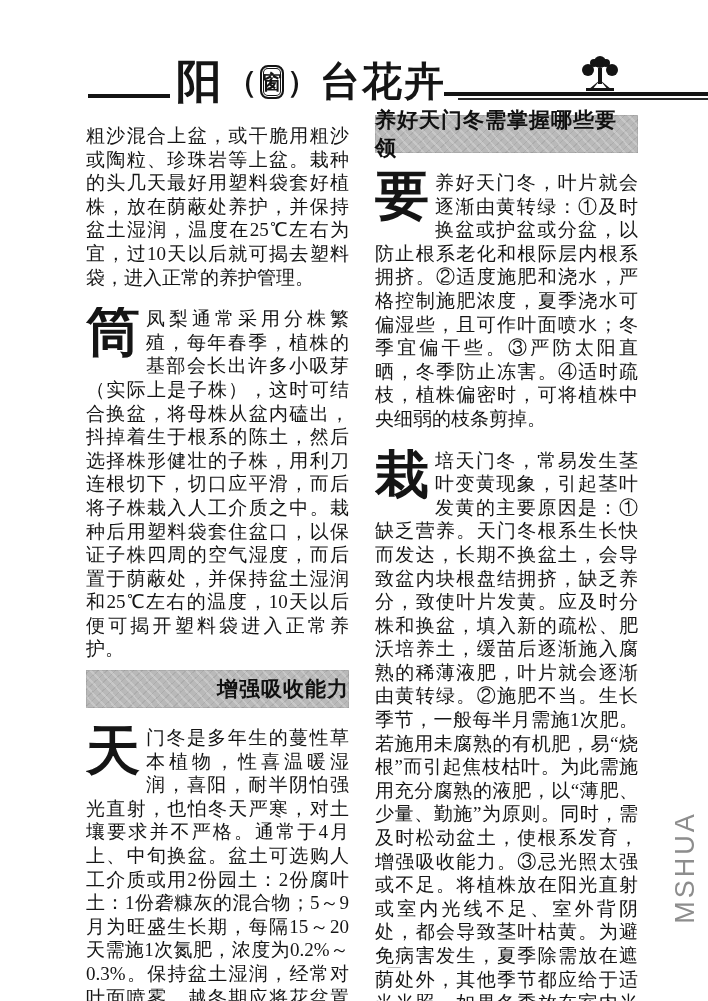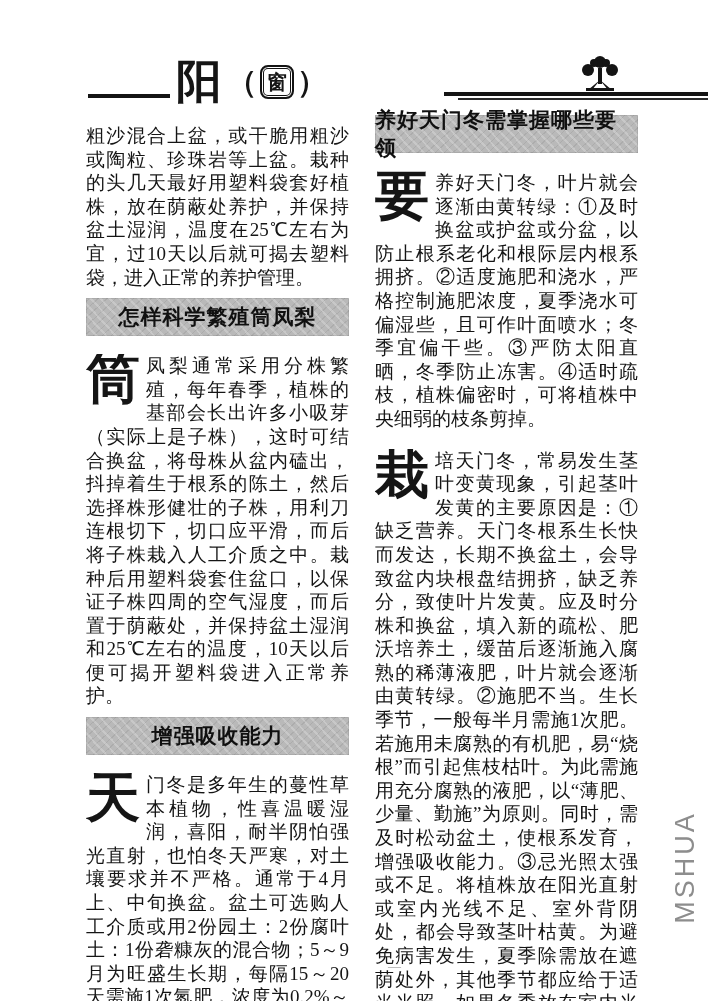--- a/index.html
+++ b/index.html
@@ -65,21 +65,21 @@
     padding:2px 6px 0 0;
     font-family:"Liberation Serif", serif;
   }
   .section-bar{
     margin:9px 0 10px 0;
     height:38px;
     background:#b9b9b9;
     background-image:
       repeating-linear-gradient(47deg, rgba(255,255,255,.22) 0 2px, rgba(0,0,0,0) 2px 7px),
       repeating-linear-gradient(-43deg, rgba(0,0,0,.07) 0 1px, rgba(0,0,0,0) 1px 6px);
-    display:flex;align-items:center;justify-content:center;
+    display:flex;align-items:center;justify-content:flex-end;
     box-shadow:0 0 0 1px rgba(0,0,0,.08) inset;
   }
   .section-bar span{
     font-weight:bold;font-size:21px;letter-spacing:1px;color:#101010;
   }
   .chapter-title{
     margin:22px 0 14px 0;
     text-align:center;
     font-weight:bold;font-size:31px;letter-spacing:6px;
     color:#101010;
@@ -104,20 +104,21 @@
 
 <div class="page">
 
   <div class="header">
     <span class="rule-left"></span>
     <div class="book-title">
       <span class="t-big t-first">阳</span>
       <span class="t-paren">（</span>
       <span class="t-box">窗</span>
       <span class="t-paren">）</span>
+      <span class="t-big">台花卉</span>
     </div>
     <div class="rule-right-wrap">
       <span class="rule-right-a"></span>
       <span class="rule-right-b"></span>
     </div>
     <svg class="ornament" viewBox="0 0 44 40">
       <g fill="#141414">
         <circle cx="22" cy="8" r="6"></circle>
         <circle cx="10" cy="16" r="6"></circle>
         <circle cx="34" cy="16" r="6"></circle>
@@ -129,23 +130,20 @@
         <rect x="8" y="34" width="28" height="3"></rect>
       </g>
     </svg>
   </div>
 
   <div class="columns">
 
     <div class="col">
       <p class="para">粗沙混合上盆，或干脆用粗沙或陶粒、珍珠岩等上盆。栽种的头几天最好用塑料袋套好植株，放在荫蔽处养护，并保持盆土湿润，温度在25℃左右为宜，过10天以后就可揭去塑料袋，进入正常的养护管理。</p>
 
-      <div class="section-bar">
-        <span>怎样科学繁殖筒凤梨</span>
-      </div>
 
       <p class="para dc-para"><span class="dropcap">筒</span><span>凤梨通常采用分株繁殖，每年春季，植株的基部会长出许多小吸芽（实际上是子株），这时可结合换盆，将母株从盆内磕出，抖掉着生于根系的陈土，然后选择株形健壮的子株，用利刀连根切下，切口应平滑，而后将子株栽入人工介质之中。栽种后用塑料袋套住盆口，以保证子株四周的空气湿度，而后置于荫蔽处，并保持盆土湿润和25℃左右的温度，10天以后便可揭开塑料袋进入正常养护。</span></p>
 
 
       <div class="section-bar">
         <span>增强吸收能力</span>
       </div>
 
       <p class="para dc-para"><span class="dropcap">天</span><span>门冬是多年生的蔓性草本植物，性喜温暖湿润，喜阳，耐半阴怕强光直射，也怕冬天严寒，对土壤要求并不严格。通常于4月上、中旬换盆。盆土可选购人工介质或用2份园土：2份腐叶土：1份砻糠灰的混合物；5～9月为旺盛生长期，每隔15～20天需施1次氮肥，浓度为0.2%～0.3%。保持盆土湿润，经常对叶面喷雾。越冬期应将花盆置于朝南、向阳房间，必要</span></p>
     </div>

